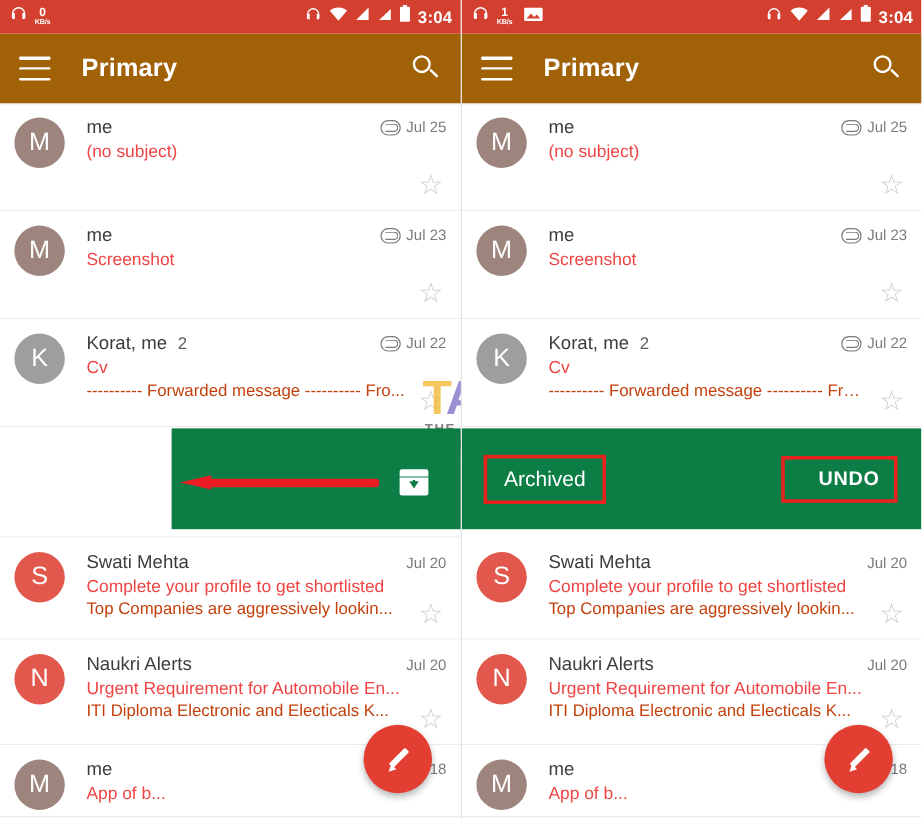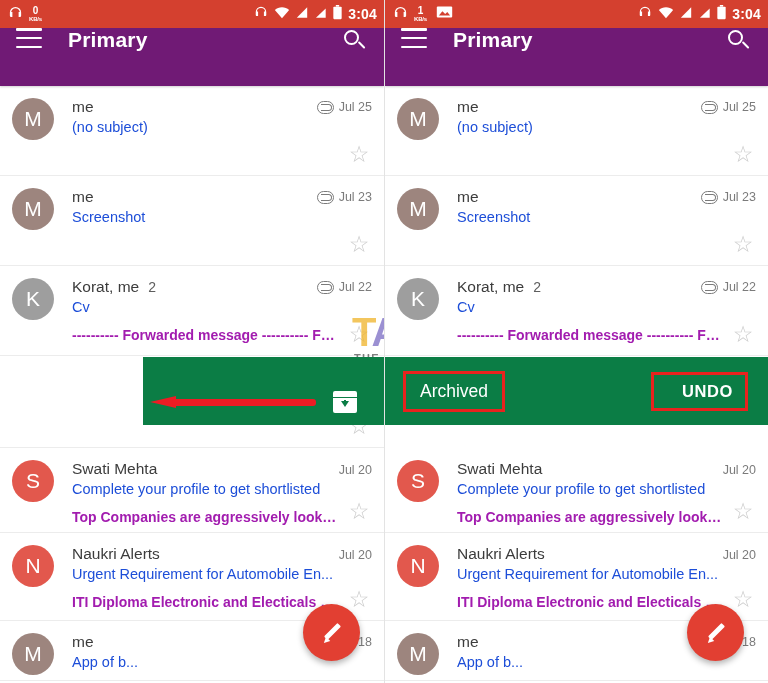--- a/index.html
+++ b/index.html
@@ -21,21 +21,21 @@
   .sb-left { display:flex; align-items:center; gap:5px; }
   .sb-right { display:flex; align-items:center; gap:5px; margin-left:auto; }
   .net-rate { display:flex; flex-direction:column; align-items:center; line-height:1; }
   .net-rate .num { font-size:10px; font-weight:bold; }
   .net-rate .unit { font-size:6px; font-weight:bold; letter-spacing:-0.2px; }
   .sb-time { font-size:14px; font-weight:bold; letter-spacing:0.2px; }
   .ic { display:inline-block; }
 
   
   .appbar {
-    height:58px; background:#701a75; display:flex; 
+    height:58px; background:#a16207; display:flex; align-items:center;
     padding:0 16px; color:#fff; position:relative; z-index:25;
     box-shadow:0 1px 2px rgba(0,0,0,0.18);
   }
   .hamburger { width:26px; height:20px; display:flex; flex-direction:column; justify-content:space-between; cursor:pointer; }
   .hamburger i { display:block; height:2.5px; background:#fff; border-radius:1px; }
   .appbar-title { font-size:21px; font-weight:bold; margin-left:26px; letter-spacing:0.2px; }
   .search-btn { margin-left:auto; width:26px; height:26px; position:relative; cursor:pointer; }
   .search-btn .ring { position:absolute; left:2px; top:2px; width:15px; height:15px; border:2.3px solid #fff; border-radius:50%; }
   .search-btn .stem { position:absolute; left:15px; top:16px; width:9px; height:2.3px; background:#fff; transform:rotate(45deg); border-radius:2px; }
 
@@ -58,31 +58,31 @@
   .clip { width:15px; height:11px; position:relative; display:inline-block; }
   .clip:before {
     content:""; position:absolute; left:0; top:0; width:15px; height:11px;
     border:1.6px solid #7b7b7b; border-radius:7px 7px 7px 7px;
   }
   .clip:after {
     content:""; position:absolute; left:4px; top:3px; width:10px; height:5px;
     border:1.6px solid #7b7b7b; border-left:none; border-radius:0 4px 4px 0;
   }
   .date { font-size:12.5px; color:#7b7b7b; white-space:nowrap; }
-  .subject { font-size:14.5px; color:#1d4ed8; margin-top:3px; white-space:nowrap; overflow:hidden; text-overflow:ellipsis; }
-  .snippet { font-size:14px; color:#a21caf; margin-top:12px; white-space:nowrap; overflow:hidden; text-overflow:ellipsis; padding-right:34px;font-weight:bold; }
+  .subject { font-size:14.5px; color:#ef4444; margin-top:3px; white-space:nowrap; overflow:hidden; text-overflow:ellipsis; }
+  .snippet { font-size:14px; color:#c2410c; margin-top:2px; white-space:nowrap; overflow:hidden; text-overflow:ellipsis; padding-right:34px; }
   .star {
     position:absolute; right:14px; bottom:10px; width:22px; height:22px;
     color:#ccc; font-size:23px; line-height:22px; text-align:center; cursor:pointer;
   }
   .row.two-line .star { bottom:10px; }
 
   
   .snackbar {
-    position:absolute; background:#0b7d45; height:68px;
+    position:absolute; background:#0b7d45; height:84px;
     display:flex; align-items:center; z-index:20;
   }
   .snack-left { left:143px; right:0; top:357px; }
   .snack-right { left:0; right:0; top:357px; }
   .snack-label {
     color:#fff; font-size:17.5px; padding-left:25px;
   }
   .snack-action {
     color:#fff; font-size:16.5px; font-weight:bold; letter-spacing:0.6px;
     margin-left:auto; padding-right:28px; cursor:pointer;

